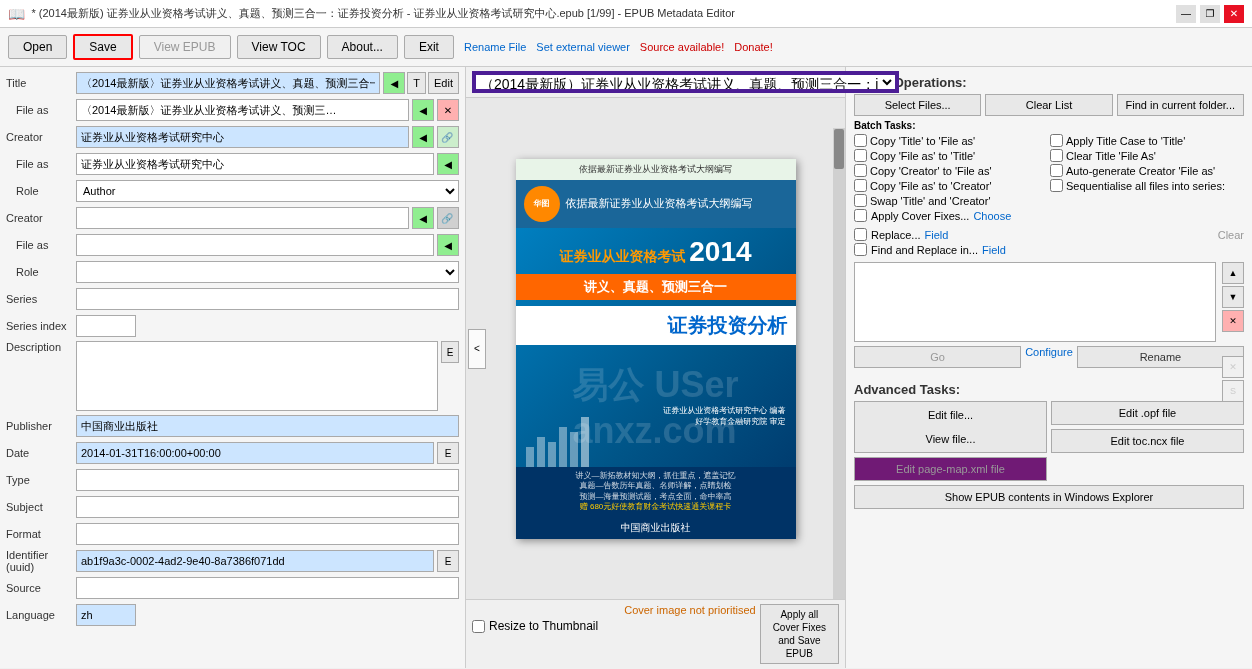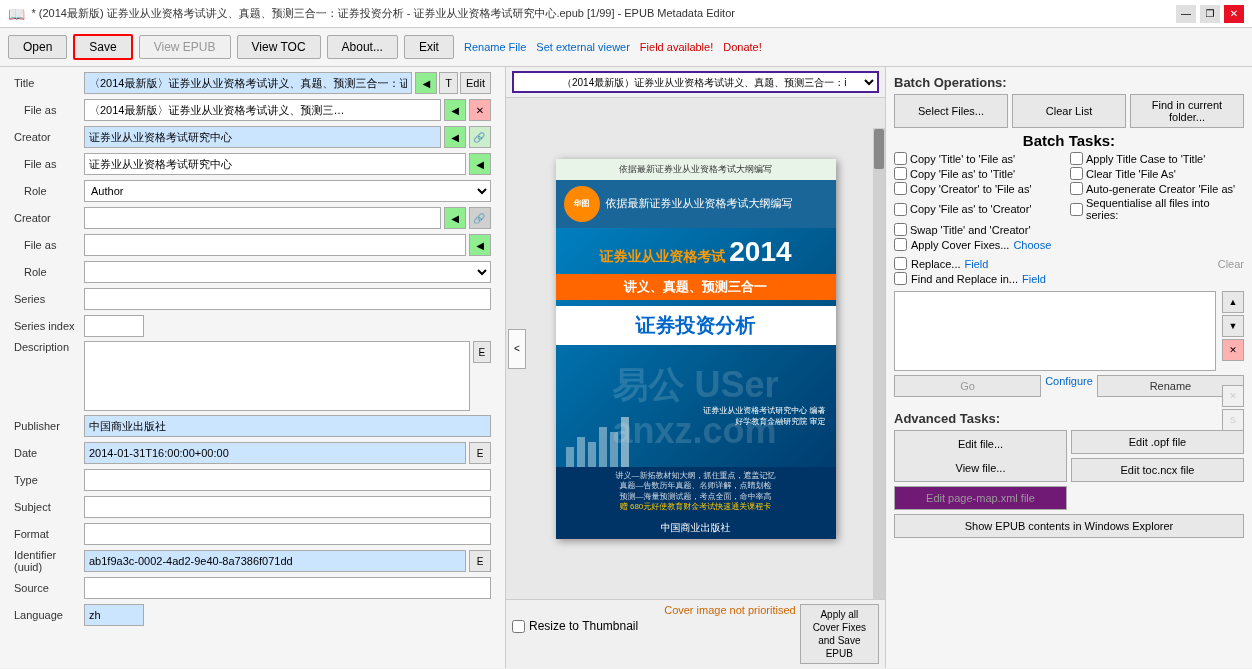--- a/index.html
+++ b/index.html
@@ -47,25 +47,25 @@
     .toolbar-link.donate { color: #cc0000; }
 
     
     .main-layout {
       display: flex;
       height: calc(669px - 28px - 40px);
     }
 
     
     .left-panel {
-      width: 506px;
+      width: 466px;
       background: #f5f5f5;
       border-right: 1px solid #ccc;
       overflow-y: auto;
-      padding: 4px 14px;
+      padding: 4px 6px;
     }
 
     .field-row {
       display: flex;
       align-items: center;
       margin-bottom: 3px;
       min-height: 24px;
     }
     .field-label {
       width: 70px;
@@ -164,25 +164,24 @@
       width: 100%;
       padding: 4px 6px;
       display: flex;
       align-items: center;
       background: #f0f0f0;
       border-bottom: 1px solid #ccc;
     }
     .title-select {
       flex: 1;
       height: 22px;
-      border: 2px solid #4c1d95;
+      border: 4px solid #4c1d95;
       background: white;
-      font-size: 10px;
+      font-size: 14px;
       overflow: hidden;
-      padding-left: 44px;
     }
 
     .cover-area {
       flex: 1;
       display: flex;
       align-items: center;
       justify-content: center;
       position: relative;
       overflow: hidden;
       width: 100%;
@@ -309,24 +308,23 @@
       flex: 1;
       padding: 4px 6px;
       border: 1px solid #aaa;
       background: #e8e8e8;
       cursor: pointer;
       font-size: 11px;
       text-align: center;
     }
 
     .batch-tasks-label {
-      font-size: 15px;
+      font-size: 10px;
       font-weight: bold;
       margin-bottom: 3px;
-      text-align: center;
     }
 
     .tasks-grid {
       display: grid;
       grid-template-columns: 1fr 1fr;
       gap: 2px;
       margin-bottom: 4px;
     }
     .task-checkbox {
       display: flex;
@@ -456,21 +454,21 @@
 <div class="toolbar">
   <button class="toolbar-btn">Open</button>
   <button class="toolbar-btn save-highlighted">Save</button>
   <button class="toolbar-btn disabled">View EPUB</button>
   <button class="toolbar-btn">View TOC</button>
   <button class="toolbar-btn">About...</button>
   <button class="toolbar-btn">Exit</button>
   <div class="toolbar-links">
     <a class="toolbar-link">Rename File</a>
     <a class="toolbar-link">Set external viewer</a>
-    <a class="toolbar-link red">Field available!</a>
+    <a class="toolbar-link red">Source available!</a>
     <a class="toolbar-link donate">Donate!</a>
   </div>
 </div>
 
 <div class="main-layout">
 
   <div class="left-panel">
 
     <div class="field-row">
       <span class="field-label">Title</span>
@@ -601,21 +599,21 @@
       <div class="cover-image-placeholder">
         <div class="cover-top-bar">
           <span>依据最新证券业从业资格考试大纲编写</span>
         </div>
         <div style="background:#1a6699; width:100%; padding:6px 8px; display:flex; align-items:center; gap:6px;">
           <div style="width:36px; height:36px; background:#ff8800; border-radius:50%; display:flex; align-items:center; justify-content:center; font-size:8px; color:white; font-weight:bold; flex-shrink:0;">华图</div>
           <span style="color:white; font-size:11px;">依据最新证券业从业资格考试大纲编写</span>
         </div>
         <div style="color:#ff9900; font-size:14px; font-weight:bold; text-align:center; padding:8px 4px 4px;">证券业从业资格考试 <span style="font-size:28px; color:white;">2014</span></div>
         <div style="background:#ff6600; color:white; font-size:13px; font-weight:bold; text-align:center; padding:4px 8px; width:100%; margin-top:2px;">讲义、真题、预测三合一</div>
-        <div style="background:white; color:#0066cc; font-size:20px; font-weight:bold; text-align:center; padding:6px 8px; width:100%; margin-top:6px;">证券投资分析</div>
+        <div style="background:white; color:#0066cc; font-size:20px; font-weight:bold; text-align:right; padding:6px 8px; width:100%; margin-top:6px;">证券投资分析</div>
         <div style="flex:1; position:relative; width:100%; overflow:hidden;">
           <div class="cover-watermark">易公 USer<br>anxz.com</div>
           <div style="position:absolute; bottom:40px; right:10px; text-align:right; font-size:8px; color:white; line-height:1.4;">
             证券业从业资格考试研究中心 编著<br>
             好学教育金融研究院 审定
           </div>
 
           <div style="position:absolute; bottom:0; left:10px; right:10px; display:flex; align-items:flex-end; gap:3px; height:60px;">
             <div style="width:8px; height:20px; background:rgba(255,255,255,0.4);"></div>
             <div style="width:8px; height:30px; background:rgba(255,255,255,0.4);"></div>

